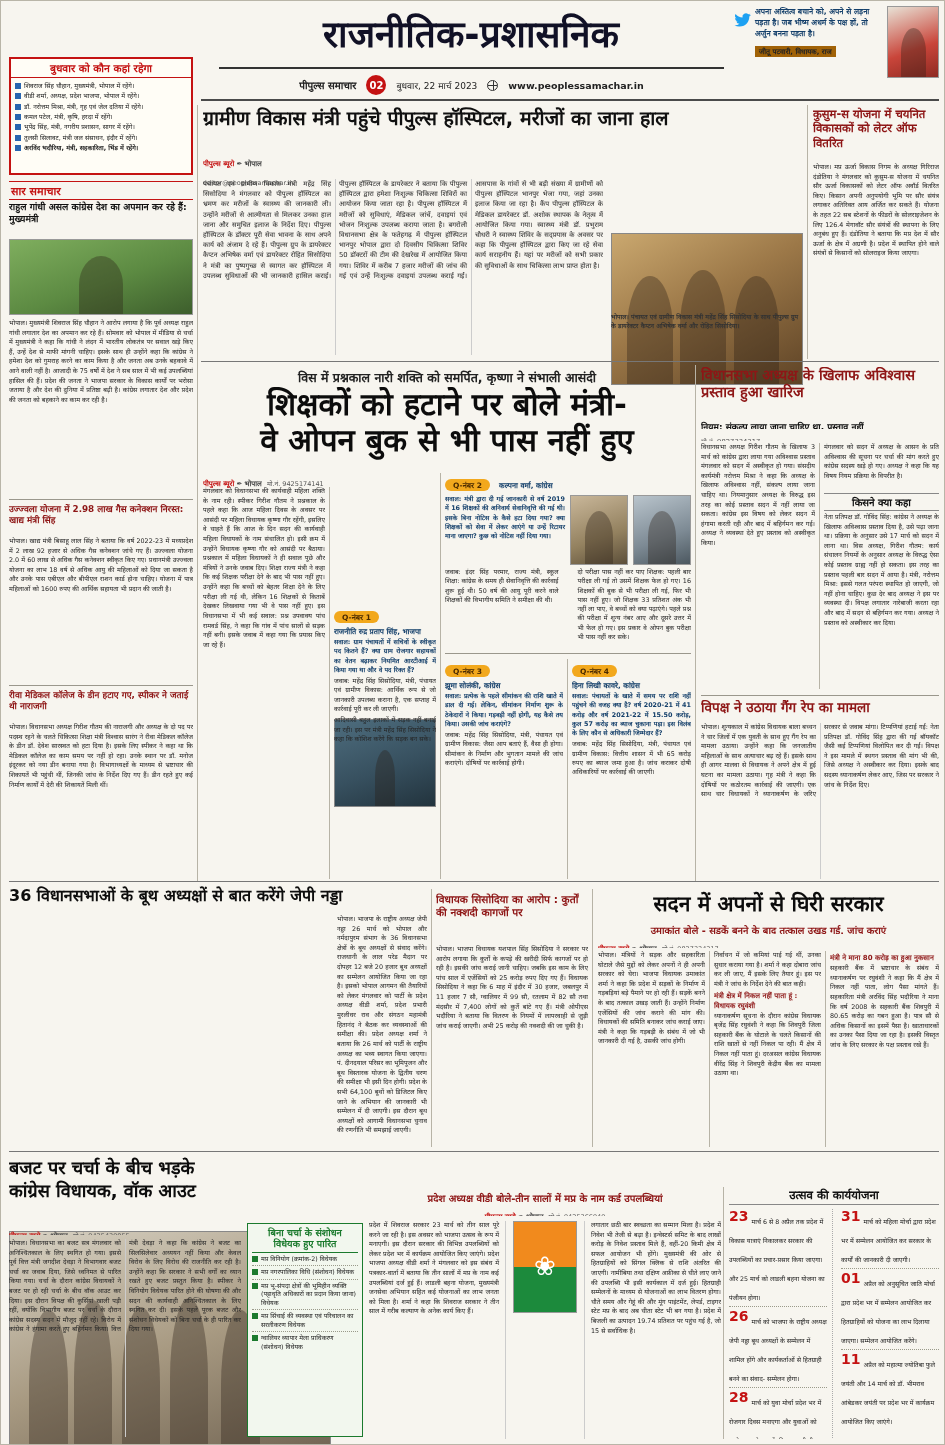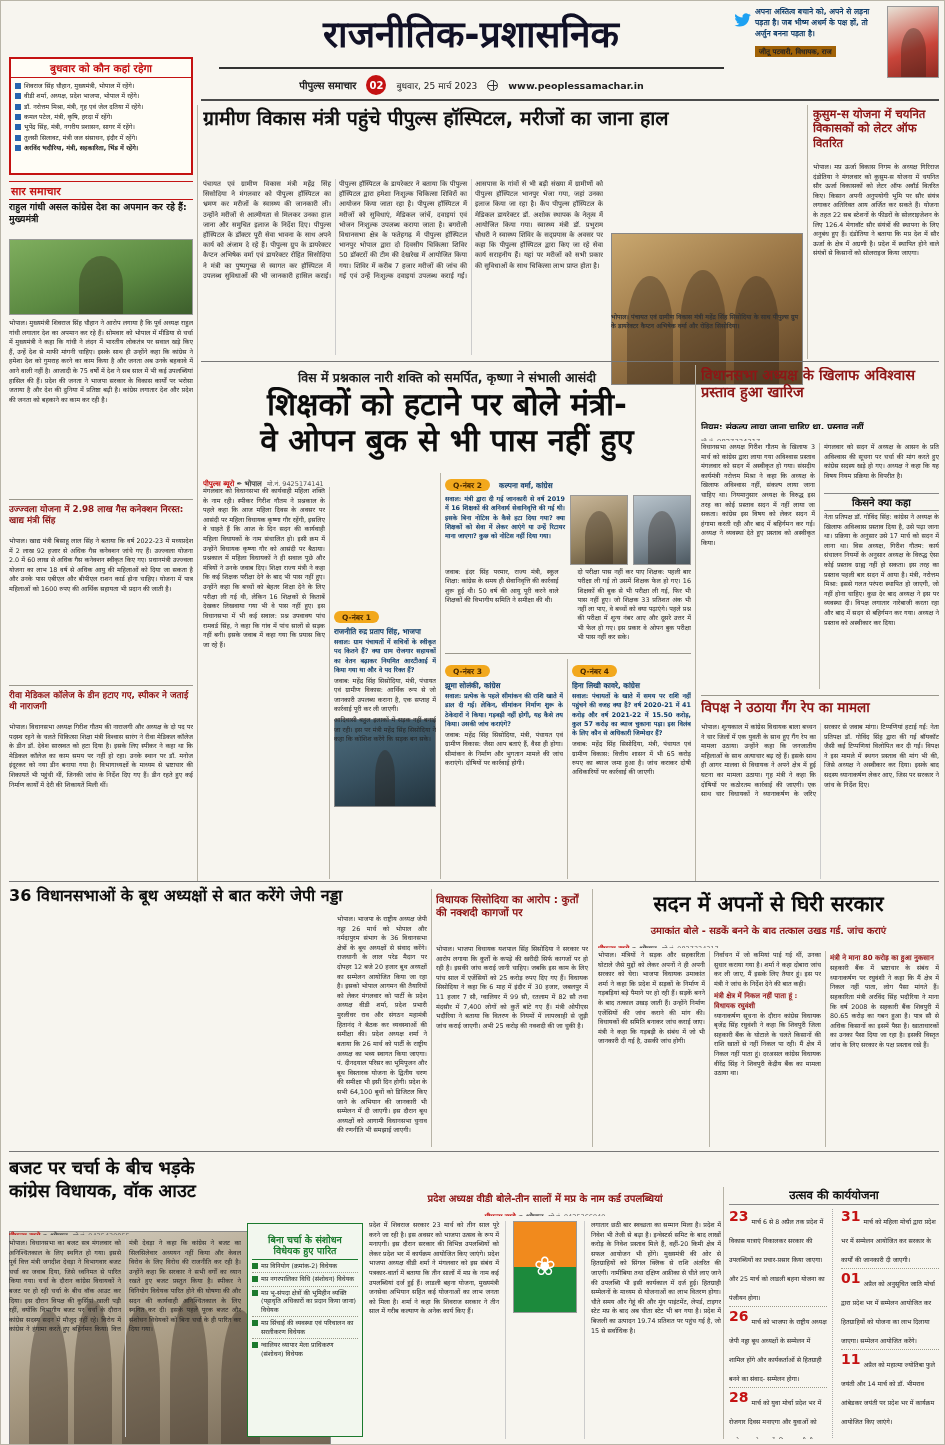--- a/index.html
+++ b/index.html
@@ -45,21 +45,21 @@
 
 <div class="page">
 
   <div class="abs" style="left:215px;top:12px;width:510px;height:50px;">
     <div style="font-size:37px;font-weight:bold;color:#111126;text-align:center;line-height:1.2;">राजनीतिक-प्रशासनिक</div>
   </div>
   <div class="abs" style="left:218px;top:66px;width:505px;height:2px;border-top:1px solid #333;border-bottom:1px solid #333;"></div>
   <div class="abs" style="left:218px;top:72px;width:505px;height:24px;display:flex;align-items:center;justify-content:center;gap:10px;">
     <span style="font-size:10px;font-weight:bold;color:#222;">पीपुल्स समाचार</span>
     <span style="width:20px;height:20px;border-radius:50%;background:#c41212;color:#fff;font-weight:bold;font-size:10px;display:inline-flex;align-items:center;justify-content:center;">02</span>
-    <span style="font-size:9px;color:#222;">बुधवार, 25 मार्च 2023</span>
+    <span style="font-size:9px;color:#222;">बुधवार, 22 मार्च 2023</span>
     <span style="display:inline-block;width:11px;height:11px;border:1.2px solid #333;border-radius:50%;position:relative;">
       <span style="position:absolute;left:48%;top:0;bottom:0;width:1px;background:#333;"></span>
       <span style="position:absolute;top:48%;left:0;right:0;height:1px;background:#333;"></span>
     </span>
     <a href="#" style="font-size:9.5px;font-weight:bold;color:#222;">www.peoplessamachar.in</a>
   </div>
   <div class="rule" style="left:200px;top:98px;width:738px;"></div>
 
   <div class="abs" style="left:732px;top:5px;width:206px;height:90px;display:flex;gap:4px;">
     <span style="flex:0 0 18px;padding-top:4px;">
@@ -131,20 +131,24 @@
   <div class="abs" style="left:8px;top:689px;width:184px;height:30px;">
     <div class="bold maroon" style="font-size:8.8px;line-height:1.25;">रीवा मेडिकल कॉलेज के डीन हटाए गए, स्पीकर ने जताई थी नाराजगी</div>
   </div>
   <div class="abs body65" style="left:8px;top:722px;width:184px;height:154px;">भोपाल। विधानसभा अध्यक्ष गिरीश गौतम की नाराजगी और अध्यक्ष के दो पद पर पदस्थ रहने के चलते चिकित्सा शिक्षा मंत्री विश्वास सारंग ने रीवा मेडिकल कॉलेज के डीन डॉ. देवेश सारस्वत को हटा दिया है। इसके लिए स्पीकर ने कहा था कि मेडिकल कॉलेज का काम समय पर नहीं हो रहा। उनके स्थान पर डॉ. मनोज इंदूरकर को नया डीन बनाया गया है। विभागाध्यक्षों के माध्यम से भ्रष्टाचार की शिकायतें भी पहुंची थीं, जिनकी जांच के निर्देश दिए गए हैं। डीन रहते हुए कई निर्माण कार्यों में देरी की शिकायतें मिली थीं।</div>
 
   <div class="vline" style="left:196px;top:104px;height:776px;"></div>
 
   <div class="abs" style="left:202px;top:106px;width:600px;height:48px;">
     <div class="bold" style="font-size:19.5px;line-height:1.2;color:#101010;white-space:nowrap;">ग्रामीण विकास मंत्री पहुंचे पीपुल्स हॉस्पिटल, मरीजों का जाना हाल</div>
   </div>
+  <div class="abs" style="left:202px;top:150px;width:160px;">
+    <span class="byl"><span class="red">पीपुल्स ब्यूरो</span> ✒ <span class="bold">भोपाल</span></span><br>
+    <a href="#" style="font-size:6.5px;color:#555;">editor@peoplessamachar.in</a>
+  </div>
   <div class="abs body7" style="left:202px;top:178px;width:400px;height:176px;column-count:3;column-gap:8px;column-rule:1px solid #ccc;">पंचायत एवं ग्रामीण विकास मंत्री महेंद्र सिंह सिसोदिया ने मंगलवार को पीपुल्स हॉस्पिटल का भ्रमण कर मरीजों के स्वास्थ्य की जानकारी ली। उन्होंने मरीजों से आत्मीयता से मिलकर उनका हाल जाना और समुचित इलाज के निर्देश दिए। पीपुल्स हॉस्पिटल के डॉक्टर पूरी सेवा भावना के साथ अपने कार्य को अंजाम दे रहे हैं। पीपुल्स ग्रुप के डायरेक्टर कैप्टन अभिषेक वर्मा एवं डायरेक्टर रोहित सिसोदिया ने मंत्री का पुष्पगुच्छ से स्वागत कर हॉस्पिटल में उपलब्ध सुविधाओं की भी जानकारी हासिल कराई। पीपुल्स हॉस्पिटल के डायरेक्टर ने बताया कि पीपुल्स हॉस्पिटल द्वारा हमेशा निःशुल्क चिकित्सा शिविरों का आयोजन किया जाता रहा है। पीपुल्स हॉस्पिटल में मरीजों को सुविधाएं, मेडिकल जांचें, दवाइयां एवं भोजन निःशुल्क उपलब्ध कराया जाता है। बगरोली विधानसभा क्षेत्र के फतेहगढ़ में पीपुल्स हॉस्पिटल भानपुर भोपाल द्वारा दो दिवसीय चिकित्सा शिविर 50 डॉक्टरों की टीम की देखरेख में आयोजित किया गया। शिविर में करीब 7 हजार मरीजों की जांच की गई एवं उन्हें निःशुल्क दवाइयां उपलब्ध कराई गईं। आसपास के गांवों से भी बड़ी संख्या में ग्रामीणों को पीपुल्स हॉस्पिटल भानपुर भेजा गया, जहां उनका इलाज किया जा रहा है। कैंप पीपुल्स हॉस्पिटल के मेडिकल डायरेक्टर डॉ. अशोक स्थापक के नेतृत्व में आयोजित किया गया। स्वास्थ्य मंत्री डॉ. प्रभुराम चौधरी ने स्वास्थ्य शिविर के सद्प्रयास के अवसर पर कहा कि पीपुल्स हॉस्पिटल द्वारा किए जा रहे सेवा कार्य सराहनीय हैं। यहां पर मरीजों को सभी प्रकार की सुविधाओं के साथ चिकित्सा लाभ प्राप्त होता है।</div>
   <div class="abs photo indoor" style="left:610px;top:156px;width:192px;height:152px;border:1px solid #888;">
     <div class="figure" style="left:8%;right:68%;top:28%;"></div>
     <div class="figure" style="left:36%;right:40%;top:24%;"></div>
     <div class="figure" style="left:64%;right:12%;top:28%;"></div>
   </div>
   <div class="abs cap bold" style="left:610px;top:312px;width:192px;height:40px;">भोपाल। पंचायत एवं ग्रामीण विकास मंत्री महेंद्र सिंह सिसोदिया के साथ पीपुल्स ग्रुप के डायरेक्टर कैप्टन अभिषेक वर्मा और रोहित सिसोदिया।</div>
 
   <div class="vline" style="left:806px;top:104px;height:254px;"></div>
   <div class="abs" style="left:812px;top:106px;width:126px;height:52px;">
@@ -286,21 +290,21 @@
   <div class="abs" style="left:8px;top:1156px;width:232px;height:62px;">
     <div class="bold" style="font-size:18px;line-height:1.25;color:#0c0c0c;">बजट पर चर्चा के बीच भड़के</div>
     <div class="bold" style="font-size:18px;line-height:1.25;color:#0c0c0c;">कांग्रेस विधायक, वॉक आउट</div>
   </div>
   <div class="abs" style="left:8px;top:1222px;width:232px;height:12px;">
     <span class="byl"><span class="red">पीपुल्स ब्यूरो</span> ✒ <span class="bold">भोपाल</span></span>
     <span style="font-size:6.5px;color:#555;">मो.नं. 9425439055</span>
   </div>
   <div class="abs body65" style="left:8px;top:1238px;width:232px;height:198px;column-count:2;column-gap:8px;column-rule:1px solid #ccc;">भोपाल। विधानसभा का बजट सत्र मंगलवार को अनिश्चितकाल के लिए स्थगित हो गया। इससे पूर्व वित्त मंत्री जगदीश देवड़ा ने विभागवार बजट चर्चा का जवाब दिया, जिसे ध्वनिमत से पारित किया गया। चर्चा के दौरान कांग्रेस विधायकों ने बजट पर हो रही चर्चा के बीच वॉक आउट कर दिया। इस दौरान विपक्ष की कुर्सियां खाली पड़ी रहीं, क्योंकि विभागीय बजट पर चर्चा के दौरान कांग्रेस सदस्य सदन में मौजूद नहीं रहे। विरोध में कांग्रेस ने हंगामा करते हुए बहिर्गमन किया। वित्त मंत्री देवड़ा ने कहा कि कांग्रेस ने बजट का सिलसिलेवार अध्ययन नहीं किया और केवल विरोध के लिए विरोध की राजनीति कर रही है। उन्होंने कहा कि सरकार ने सभी वर्गों का ध्यान रखते हुए बजट प्रस्तुत किया है। स्पीकर ने विनियोग विधेयक पारित होने की घोषणा की और सदन की कार्यवाही अनिश्चितकाल के लिए स्थगित कर दी। इसके पहले पूरक बजट और संशोधन विधेयकों को बिना चर्चा के ही पारित कर दिया गया।</div>
 
-  <div class="abs" style="left:246px;top:1222px;width:116px;height:214px;border:1px solid #1b7a2d;background:#f2f7ee;padding:10px 4px;">
+  <div class="abs" style="left:246px;top:1222px;width:116px;height:214px;border:1px solid #1b7a2d;background:#f2f7ee;padding:3px 4px;">
     <div class="bold center" style="font-size:9.5px;color:#1b7a2d;line-height:1.2;">
       <span>बिना चर्चा के संशोधन</span><br>
       <span>विधेयक हुए पारित</span>
     </div>
     <div style="border-top:1px solid #1b7a2d;margin:2px 0;"></div>
     <div class="listrow dotted">
         <span class="sqicon grn"></span>
         <span style="font-size:6.3px;line-height:1.35;">मप्र विनियोग (क्रमांक-2) विधेयक</span>
       </div>
     <div class="listrow dotted">

